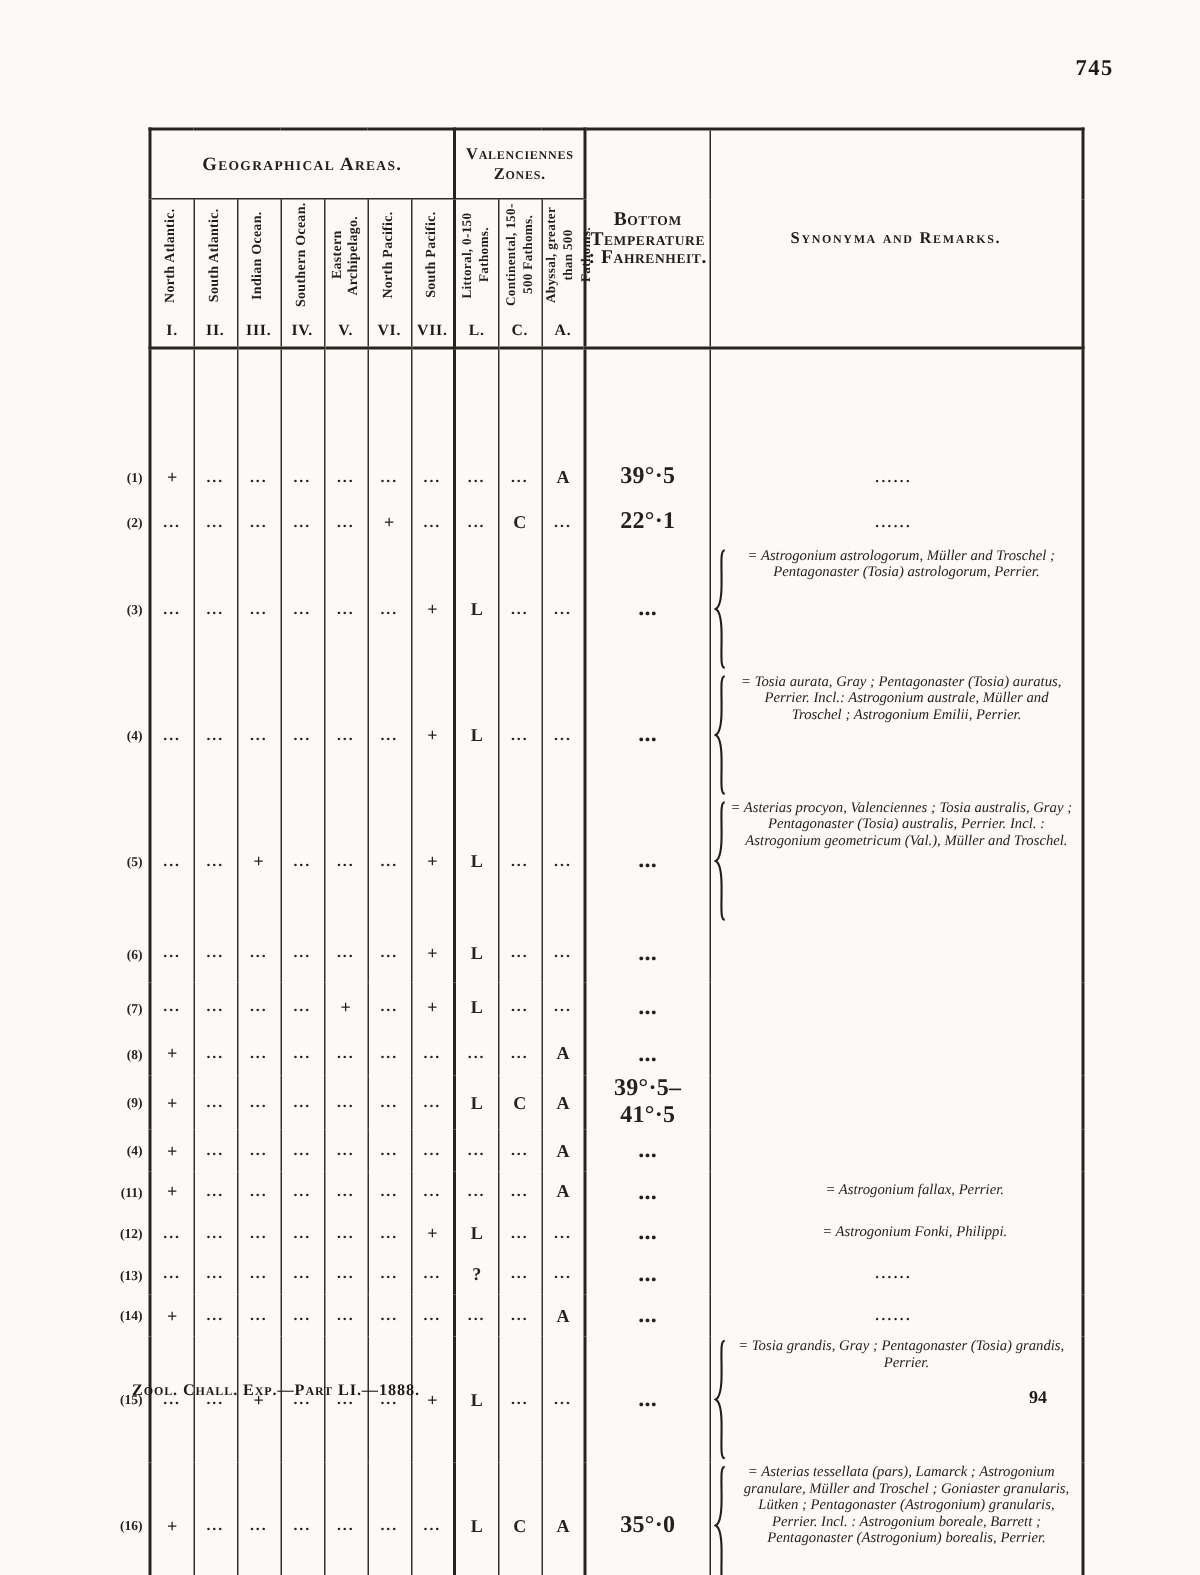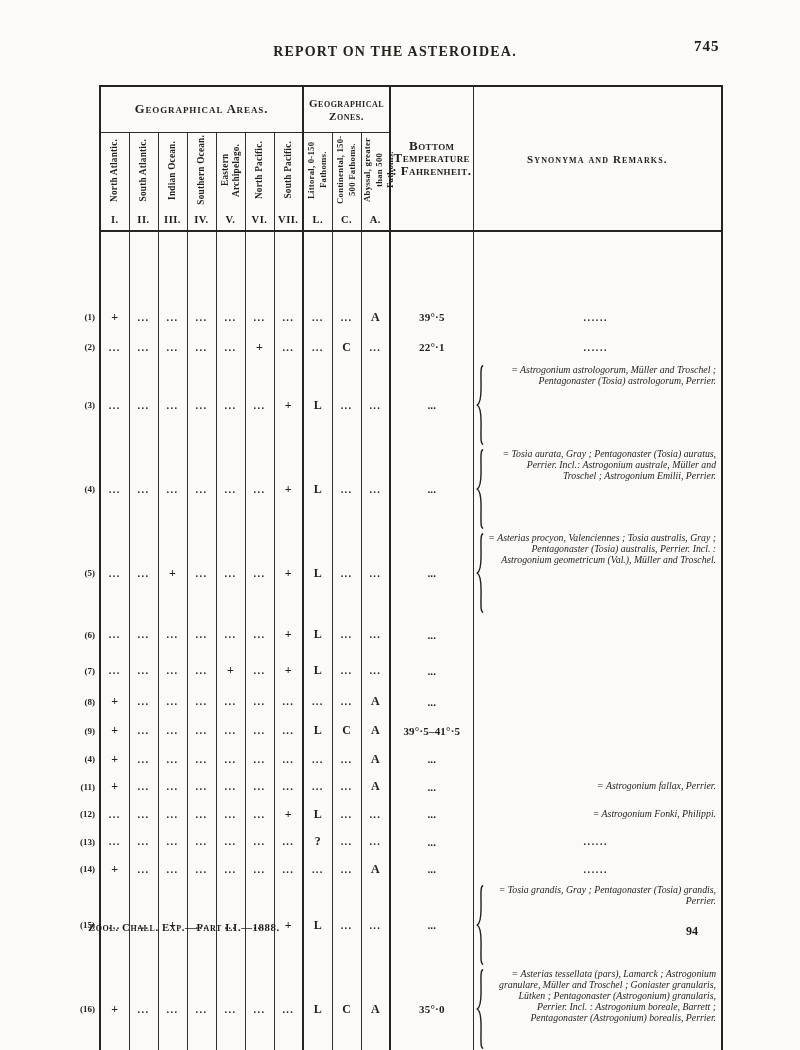--- a/index.html
+++ b/index.html
@@ -8,21 +8,21 @@
     background:#fbfaf6;color:#1d1b17;
     font-family:"Liberation Serif","DejaVu Serif",serif;
     position:relative;
   }
   .page{position:absolute;inset:0;}
   .title{
     position:absolute;top:44px;left:0;width:790px;text-align:center;
     font-size:14px;font-weight:bold;letter-spacing:1.2px;color:#24221d;
   }
   .pagenum{
-    position:absolute;top:38px;left:694px;
+    position:absolute;top:38px;left:717px;
     font-size:15px;font-weight:bold;letter-spacing:1px;color:#1d1b17;
   }
   .tbl-wrap{position:absolute;top:85px;left:78px;}
   table{border-collapse:collapse;table-layout:fixed;width:644px;}
   td,th{padding:0;margin:0;text-align:center;vertical-align:middle;font-weight:normal;}
   
   .v1{border-right:1.3px solid #34312b;}
   .v15{border-right:1.8px solid #2c2a24;}
   .v2{border-right:2.2px solid #26241f;}
   .outL{border-left:2.4px solid #26241f;margin-left:14px;}
@@ -50,48 +50,47 @@
   .vert span{
     display:inline-block;writing-mode:vertical-rl;transform:rotate(180deg);
     font-size:9.3px;font-weight:bold;line-height:11px;letter-spacing:0.2px;
     max-height:74px;color:#211f1a;
   }
   .vert.zone span{font-size:8.8px;line-height:11.5px;max-height:72px;}
   .numeral{font-size:10.5px;font-weight:bold;padding:3px 0 5px 0;letter-spacing:0.5px;}
   
   .mark{font-size:10.5px;font-weight:bold;letter-spacing:1.3px;color:#24221d;}
   .mark.big{font-size:12px;letter-spacing:0;}
-  .temp{font-size:11px;font-weight:bold;letter-spacing:0.2px;color:#24221d;}
+  .temp{font-size:16px;font-weight:bold;letter-spacing:0.2px;color:#24221d;}
   .rownum{font-size:9px;font-weight:bold;text-align:right;padding-right:4px;color:#24221d;}
   .remarks{padding:2px 5px 2px 2px;}
   .remarks.dots{
     text-align:center;font-weight:bold;font-size:10px;letter-spacing:1.6px;
   }
   .rem-flex{display:flex;align-items:stretch;}
   .brace{width:8px;flex:0 0 8px;height:auto;align-self:stretch;}
   .entry{
     display:block;font-style:italic;font-size:9.8px;line-height:10.9px;
-    text-align:right;text-indent:-7px;padding-left:9px;color:#211f1a;flex:1 1 auto;
+    text-align:center;text-indent:-7px;padding-left:9px;color:#211f1a;flex:1 1 auto;
   }
   .entry.nobrace{margin-left:26px;}
   .footer-left{
     position:absolute;top:921px;left:88px;
     font-variant:small-caps;font-weight:bold;font-size:10.8px;letter-spacing:0.6px;
   }
   .footer-right{
     position:absolute;top:924px;left:686px;
     font-size:12px;font-weight:bold;
   }
 </style>
 </head>
 <body>
 
 <div class="page">
 
-  <div class="title">REPORT ON THE ASTEROIDEA.</div>
   <div class="pagenum">745</div>
 
   <div class="tbl-wrap">
     <table>
       <colgroup>
         <col style="width:22px">
           <col style="width:29px">
           <col style="width:29px">
           <col style="width:29px">
         <col style="width:29px">
@@ -101,21 +100,21 @@
         <col style="width:29px">
           <col style="width:29px">
           <col style="width:29px">
         <col style="width:83px">
           <col style="width:249px">
       </colgroup>
       <tbody>
         <tr>
           <td class="gut" rowspan="3"></td>
           <th class="sec outL v2 tt tsep" colspan="7">Geographical Areas.</th>
-          <th class="sec secb v2 tt tsep" colspan="3">Geographical Zones.</th>
+          <th class="sec secb v2 tt tsep" colspan="3">Valenciennes Zones.</th>
           <th class="th-temp v15 tt hsep" rowspan="3">Bottom Temperature : Fahrenheit.</th>
           <th class="th-syn outR tt hsep" rowspan="3">Synonyma and Remarks.</th>
         </tr>
         <tr>
           <th class="vert outL v1"><span>North Atlantic.</span></th>
           <th class="vert v1"><span>South Atlantic.</span></th>
           <th class="vert v1"><span>Indian Ocean.</span></th>
           <th class="vert v1"><span>Southern Ocean.</span></th>
           <th class="vert v1"><span>Eastern Archipelago.</span></th>
           <th class="vert v1"><span>North Pacific.</span></th>

